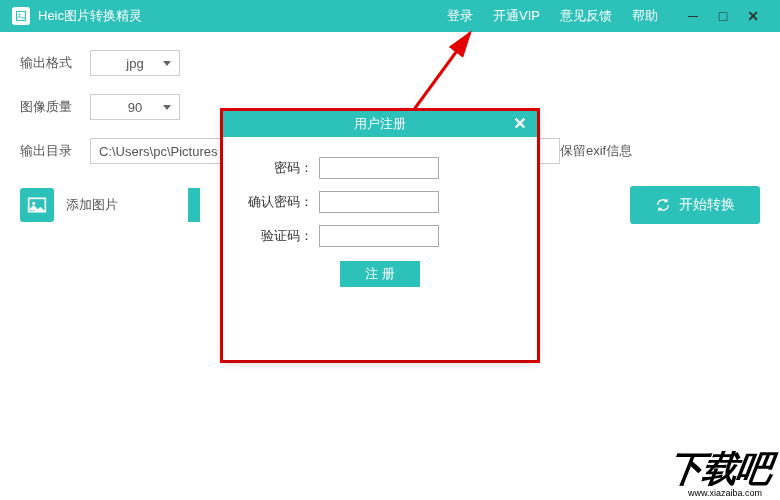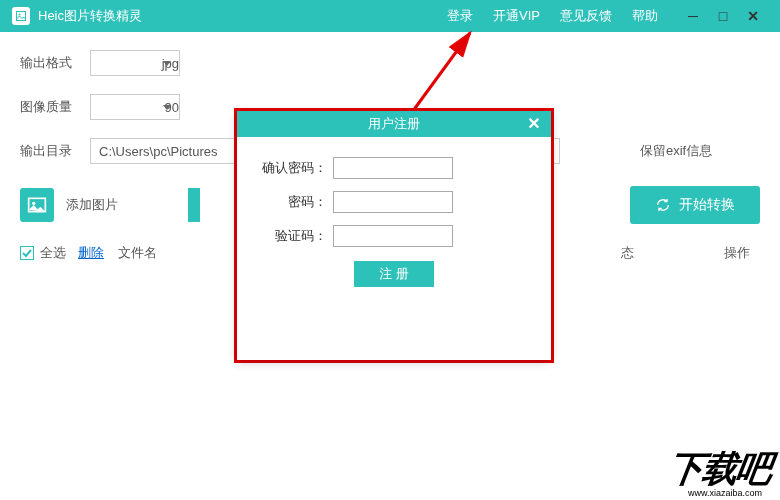--- a/index.html
+++ b/index.html
@@ -10,43 +10,43 @@
 .title-icon svg { width: 12px; height: 12px; }
 .title-text { flex: 0 0 auto; }
 .title-spacer { flex: 1; }
 .title-link { cursor: pointer; padding: 0 10px; font-size: 13px; }
 .win-controls { display: flex; margin-left: 10px; }
 .win-btn { width: 30px; height: 32px; display: flex; align-items: center; justify-content: center; cursor: pointer; color: #333; font-size: 14px; font-weight: bold; }
 
 .content { padding: 18px 20px; font-size: 13px; color: #555; }
 .row { display: flex; align-items: center; margin-bottom: 18px; height: 26px; }
 .row-label { width: 70px; }
-.select-box { width: 90px; height: 26px; border: 1px solid #ccc; display: flex; align-items: center; justify-content: flex-end; position: relative; background: #fff; }
+.select-box { width: 90px; height: 26px; border: 1px solid #ccc; display: flex; align-items: center; justify-content: center; position: relative; background: #fff; }
 .select-box::after { content: ''; position: absolute; right: 8px; top: 10px; border-left: 4px solid transparent; border-right: 4px solid transparent; border-top: 5px solid #666; }
 .path-box { width: 470px; height: 26px; border: 1px solid #ccc; padding: 0 8px; display: flex; align-items: center; background: #fff; overflow: hidden; white-space: nowrap; }
-.exif-label { margin-left: 80px; }
+.exif-label { }
 
 .action-row { display: flex; align-items: center; margin-top: 22px; margin-bottom: 20px; }
 .add-img-btn { display: flex; align-items: center; cursor: pointer; }
 .add-img-icon { width: 34px; height: 34px; background: #2cc1b9; border-radius: 3px; display: flex; align-items: center; justify-content: center; margin-right: 12px; }
 .add-img-icon svg { width: 20px; height: 20px; }
 .teal-fill { flex: 0 0 12px; height: 34px; background: #2cc1b9; margin-left: 70px; }
 .start-btn { margin-left: auto; width: 130px; height: 38px; background: #2cc1b9; color: #fff; border-radius: 3px; display: flex; align-items: center; justify-content: center; cursor: pointer; font-size: 14px; }
 .start-btn svg { width: 16px; height: 16px; margin-right: 8px; }
 
 .list-header { display: flex; align-items: center; font-size: 13px; color: #555; margin-top: 8px; }
 .checkbox { width: 14px; height: 14px; border: 1px solid #2cc1b9; display: flex; align-items: center; justify-content: center; margin-right: 6px; }
 .checkbox svg { width: 10px; height: 10px; }
 .del-link { color: #0066cc; text-decoration: underline; margin-left: 12px; margin-right: 14px; cursor: pointer; }
 .col-status { margin-left: auto; margin-right: 90px; }
 .col-op { margin-right: 10px; }
 
 .arrow { position: absolute; left: 400px; top: 25px; pointer-events: none; }
 
-.modal-border { position: absolute; left: 234px; top: 108px; width: 320px; height: 255px; border: 3px solid #e20000; }
+.modal-border { position: absolute; left: 220px; top: 108px; width: 320px; height: 255px; border: 3px solid #e20000; }
 .modal { position: absolute; left: 0; top: 0; width: 314px; height: 249px; background: #fff; box-shadow: 0 2px 10px rgba(0,0,0,0.2); }
 .modal-header { height: 26px; background: #2cc1b9; color: #fff; display: flex; align-items: center; justify-content: center; position: relative; font-size: 13px; }
 .modal-close { position: absolute; right: 8px; top: 3px; width: 18px; height: 18px; cursor: pointer; display: flex; align-items: center; justify-content: center; font-size: 16px; font-weight: bold; }
 .modal-body { padding: 20px 18px 10px; }
 .form-row { display: flex; align-items: center; margin-bottom: 12px; justify-content: flex-start; }
 .form-label { width: 72px; text-align: right; font-size: 13px; color: #333; margin-right: 6px; }
 .form-input { width: 120px; height: 22px; border: 1px solid #aaa; padding: 0 4px; font-size: 12px; }
 .code-btn { margin-left: 10px; height: 24px; padding: 0 8px; background: #2cc1b9; color: #fff; border: none; font-size: 12px; cursor: pointer; border-radius: 2px; }
 .register-btn { display: block; margin: 14px auto 0; width: 80px; height: 26px; background: #2cc1b9; color: #fff; border: none; font-size: 13px; cursor: pointer; border-radius: 0; }
 
@@ -111,56 +111,44 @@
     </div>
     <div class="teal-fill"></div>
     <div class="start-btn">
       <svg viewBox="0 0 24 24">
           <path d="M4 12 a8 8 0 0 1 14 -5 M20 12 a8 8 0 0 1 -14 5 M18 3 L18 7 L14 7 M6 21 L6 17 L10 17" fill="none" stroke="#fff" stroke-width="2"></path>
         </svg>
       <span>开始转换</span>
     </div>
   </div>
 
-  <div class="list-header">
-    <div class="checkbox">
-      <svg viewBox="0 0 10 10">
-          <path d="M1 5 L4 8 L9 2" fill="none" stroke="#2cc1b9" stroke-width="2"></path>
-        </svg>
-    </div>
-    <span>全选</span>
-    <span class="del-link">删除</span>
-    <span>文件名</span>
-    <span class="col-status">态</span>
-    <span class="col-op">操作</span>
-  </div>
 </div>
 
 <svg class="arrow" width="90" height="100">
   <defs>
       <marker id="ah" markerWidth="10" markerHeight="10" refX="8" refY="3" orient="auto">
         <path d="M0,0 L9,3 L0,6 Z" fill="#e20000"></path>
       </marker>
     </defs>
   <line x1="10" y1="90" x2="70" y2="8" stroke="#e20000" stroke-width="3" marker-end="url(#ah)"></line>
 </svg>
 
 <div class="modal-border">
   <div class="modal">
     <div class="modal-header">
       <span>用户注册</span>
       <div class="modal-close">✕</div>
     </div>
     <div class="modal-body">
       <div class="form-row">
-        <span class="form-label">确认密码：</span>
+        <span class="form-label">密码：</span>
         <input class="form-input" type="password" style="">
       </div>
       <div class="form-row">
-        <span class="form-label">密码：</span>
+        <span class="form-label">确认密码：</span>
         <input class="form-input" type="password" style="">
       </div>
       <div class="form-row">
         <span class="form-label">验证码：</span>
         <input class="form-input" type="text" style="">
       </div>
       <button class="register-btn">注 册</button>
     </div>
   </div>
 </div>

